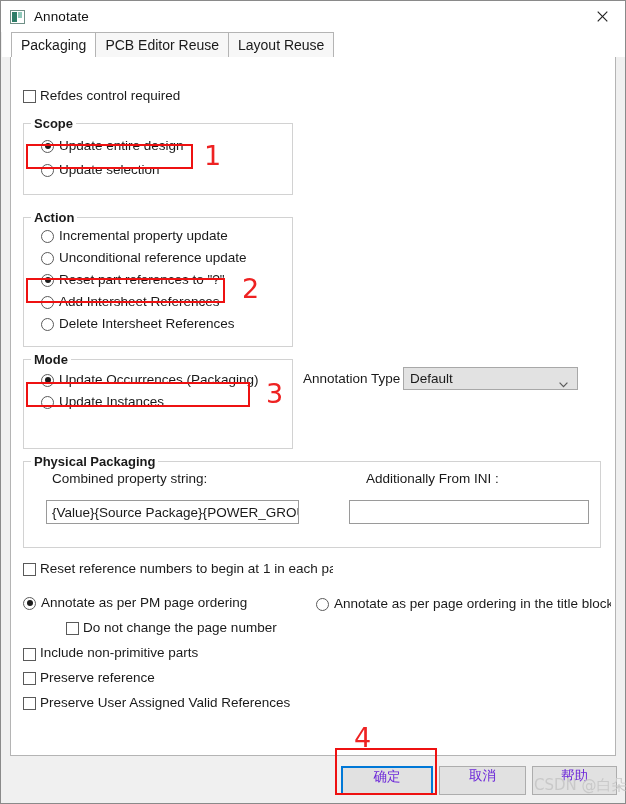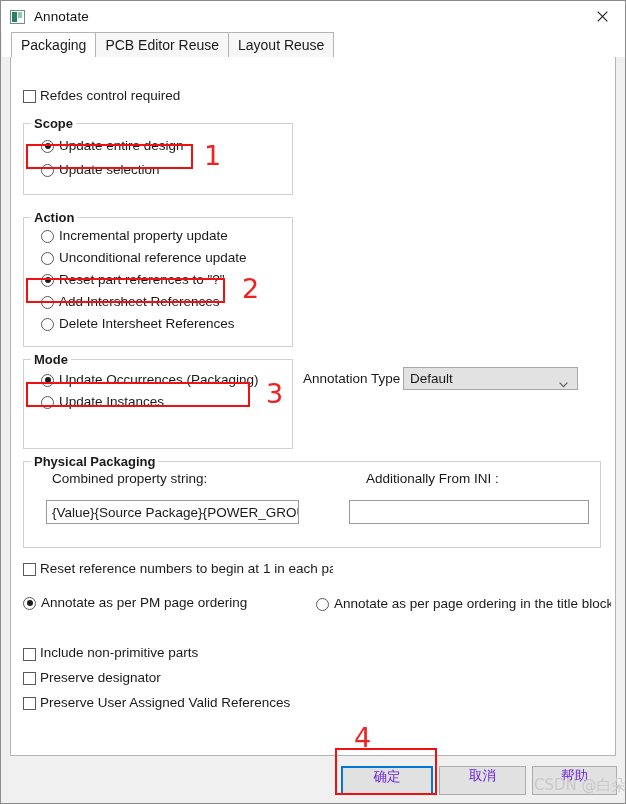--- a/index.html
+++ b/index.html
@@ -289,28 +289,32 @@
 
     <div class="ctl" style="left:12px;top:538px;">
       <span class="radio on"></span>
       <span class="lbl">Annotate as per PM page ordering</span>
     </div>
     <div class="ctl clip" style="left:305px;top:538px;width:295px;height:18px;">
       <span class="radio"></span>
       <span class="lbl">Annotate as per page ordering in the title block</span>
     </div>
 
+    <div class="ctl" style="left:55px;top:563px;">
+      <span class="check"></span>
+      <span class="lbl">Do not change the page number</span>
+    </div>
 
     <div class="ctl" style="left:12px;top:588px;align-items:flex-end;">
       <span class="check"></span>
       <span class="lbl">Include non-primitive parts</span>
     </div>
     <div class="ctl" style="left:12px;top:613px;">
       <span class="check"></span>
-      <span class="lbl">Preserve designator</span>
+      <span class="lbl">Preserve reference</span>
     </div>
     <div class="ctl" style="left:12px;top:638px;">
       <span class="check"></span>
       <span class="lbl">Preserve User Assigned Valid References</span>
     </div>
 
   </div>
 
   <div class="footer">
     <div class="btn focus" style="left:339px;top:10px;width:92px;">

